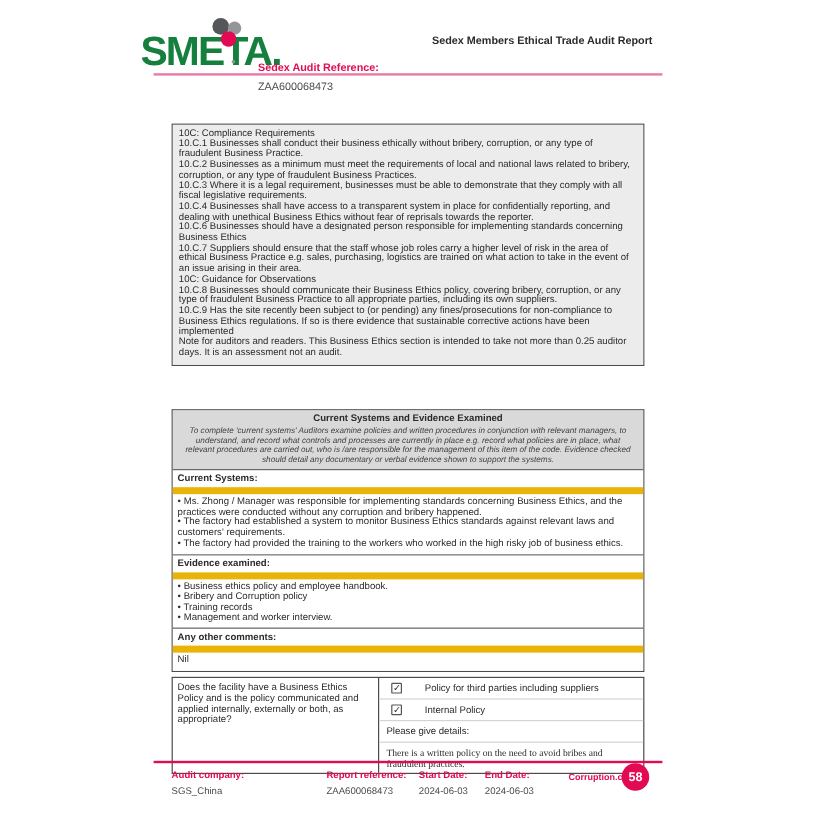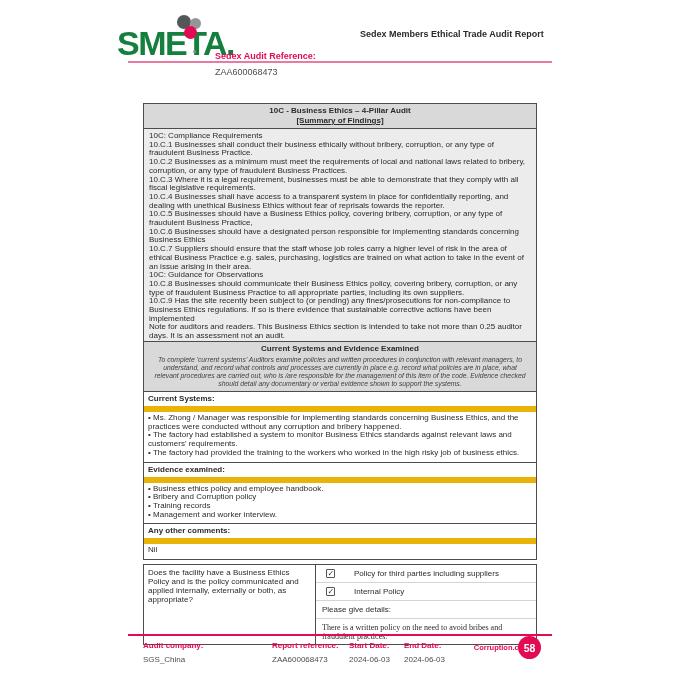--- a/index.html
+++ b/index.html
@@ -82,31 +82,26 @@
     <div class="ftr-value">ZAA600068473</div>
   </div>
 
   <div class="hdr-block hdr-title">
     <div class="bold">Sedex Members Ethical Trade Audit Report</div>
   </div>
 
   <div class="hdr-rule"></div>
 
   <div class="tbl tbl-findings">
-    <div class="tbl-head">
-      <div>10C - Business Ethics – 4-Pillar Audit</div>
-      <div class="underline">[Summary of Findings]</div>
-    </div>
     <div class="findings-body">
       <p>10C: Compliance Requirements</p>
       <p>10.C.1 Businesses shall conduct their business ethically without bribery, corruption, or any type of fraudulent Business Practice.</p>
       <p>10.C.2 Businesses as a minimum must meet the requirements of local and national laws related to bribery, corruption, or any type of fraudulent Business Practices.</p>
       <p>10.C.3 Where it is a legal requirement, businesses must be able to demonstrate that they comply with all fiscal legislative requirements.</p>
       <p>10.C.4 Businesses shall have access to a transparent system in place for confidentially reporting, and dealing with unethical Business Ethics without fear of reprisals towards the reporter.</p>
-      <p>10.C.5 Businesses should have a Business Ethics policy, covering bribery, corruption, or any type of fraudulent Business Practice,</p>
       <p>10.C.6 Businesses should have a designated person responsible for implementing standards concerning Business Ethics</p>
       <p>10.C.7 Suppliers should ensure that the staff whose job roles carry a higher level of risk in the area of ethical Business Practice e.g. sales, purchasing, logistics are trained on what action to take in the event of an issue arising in their area.</p>
       <p>10C: Guidance for Observations</p>
       <p>10.C.8 Businesses should communicate their Business Ethics policy, covering bribery, corruption, or any type of fraudulent Business Practice to all appropriate parties, including its own suppliers.</p>
       <p>10.C.9 Has the site recently been subject to (or pending) any fines/prosecutions for non-compliance to Business Ethics regulations. If so is there evidence that sustainable corrective actions have been implemented</p>
       <p class="findings-note">Note for auditors and readers. This Business Ethics section is intended to take not more than 0.25 auditor days. It is an assessment not an audit.</p>
     </div>
   </div>
 
   <div class="tbl tbl-systems">

